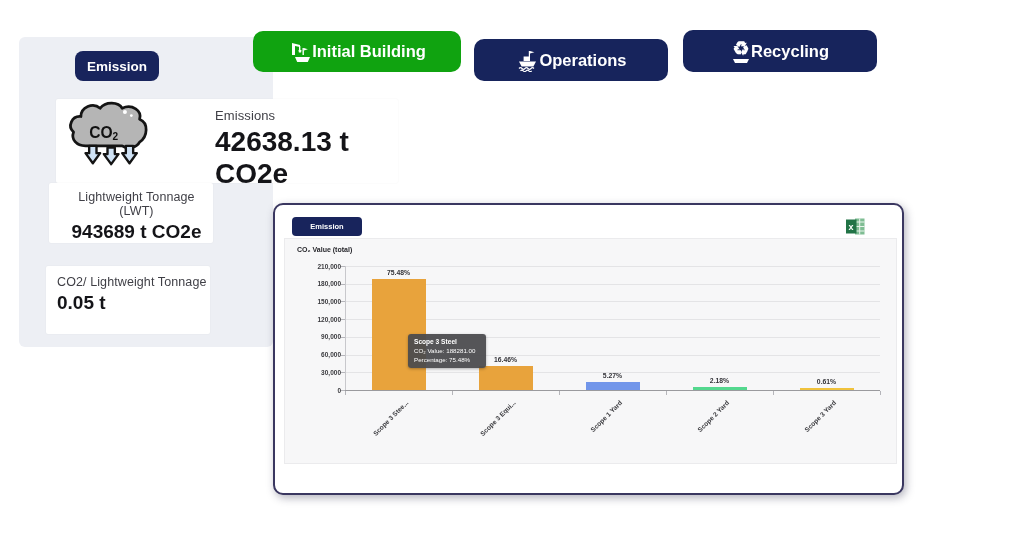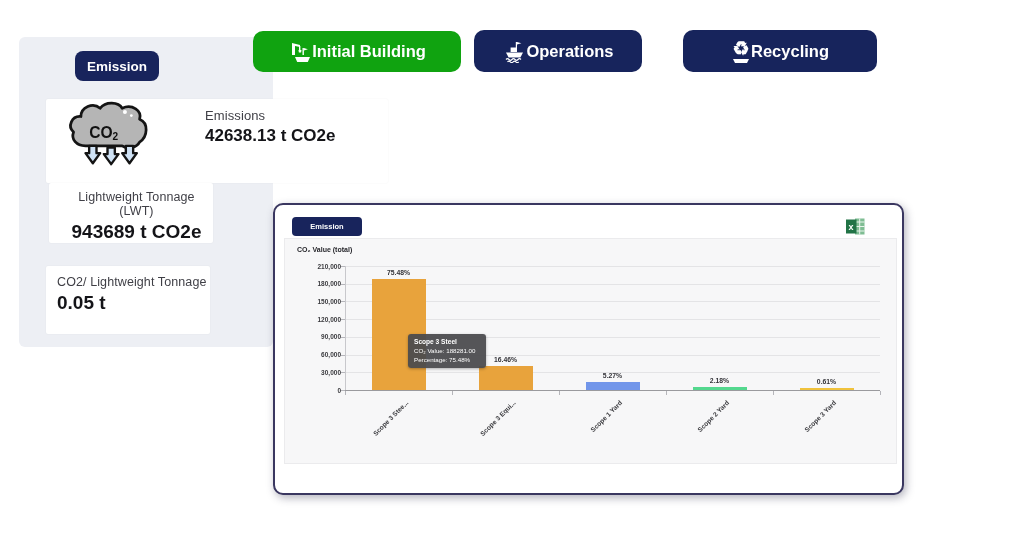--- a/index.html
+++ b/index.html
@@ -8,36 +8,36 @@
   body { position:relative; }
 
   .nav-backdrop { left:202px; top:29px; width:710px; height:50px; background:#ffffff; border-radius:8px; }
 
   
   .panel { left:19px; top:37px; width:254px; height:310px; background:#edeff4; border-radius:6px; }
   .panel-badge { left:75px; top:51px; width:84px; height:30px; background:#18245c; border-radius:8px;
                  color:#fff; font-size:13.5px; font-weight:bold; display:flex; align-items:center; justify-content:center; }
 
   .card { background:#ffffff; border-radius:2px; box-shadow:0 0 2px rgba(0,0,0,0.06); }
-  .card-emissions { left:46px; top:99px; width:342px; height:84px; }
+  .card-emissions { left:56px; top:99px; width:342px; height:84px; }
   .co2-icon { left:66px; top:100px; width:94px; height:66px; }
   .card-emissions .txt { position:absolute; left:159px; top:9px; }
   .card-label { font-size:13px; color:#3f3f46; letter-spacing:.1px; }
-  .card-value { font-size:17px; font-weight:bold; color:#141418; margin-top:3px; }
+  .card-value { font-size:28px; font-weight:bold; color:#141418; margin-top:3px; }
   .card-lwt { left:49px; top:183px; width:164px; height:60px; padding:7px 0 0 11px;text-align:center; }
   .card-lwt .card-label, .card-ratio .card-label { font-size:12.5px; }
   .card-lwt .card-value, .card-ratio .card-value { font-size:19px; }
   .card-ratio { left:46px; top:266px; width:164px; height:68px; padding:9px 0 0 11px; }
 
   
   .nav-btn { height:42px; border-radius:10px; border:none; color:#fff; font-family:"Liberation Sans",sans-serif;
              font-size:16.5px; font-weight:bold; display:flex; align-items:center; justify-content:center; cursor:pointer; }
   .nav-btn svg { flex:0 0 auto; }
   .btn-build { left:253px; top:31px; width:208px; height:41px; background:#10a310; }
-  .btn-ops   { left:474px; top:30px; width:168px; background:#17245c;text-align:center; }
+  .btn-ops   { left:474px; top:39px; width:194px; background:#17245c;text-align:center; }
   .btn-rec   { left:683px; top:30px; width:194px; background:#17245c; }
   .rec-glyph { font-size:19px; line-height:1; }
 
   
   .window { left:273px; top:203px; width:631px; height:292px; background:#ffffff;
             border:2px solid #3a3760; border-radius:10px; box-shadow:2px 3px 8px rgba(40,40,70,0.35); }
   .win-badge { left:17px; top:12px; width:70px; height:19px; background:#18245c; border-radius:4px;
                color:#fff; font-size:7.5px; font-weight:bold; display:flex; align-items:center; justify-content:center; }
   .excel-icon { left:571px; top:13px; width:19px; height:17px; }
   .chart-box { left:9px; top:33px; width:613px; height:226px; background:#f7f7f8; border:1px solid #ebebed; }

